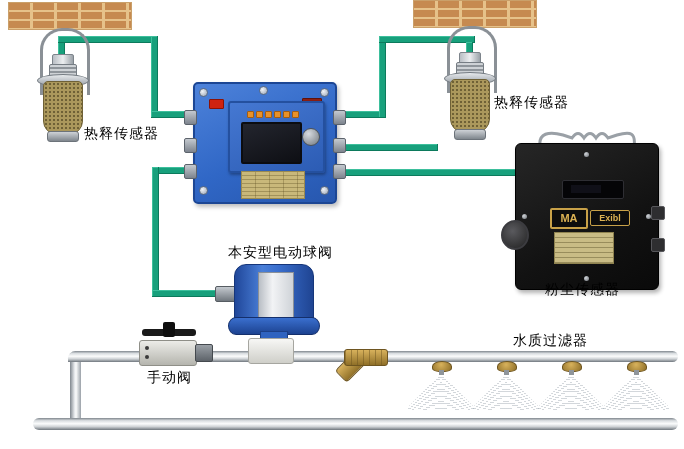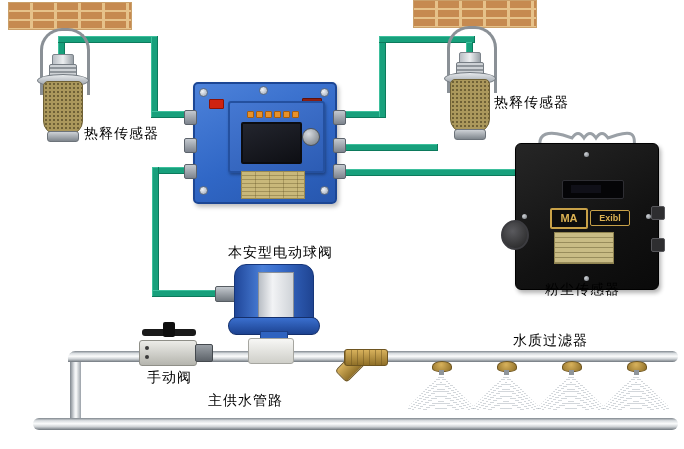--- a/index.html
+++ b/index.html
@@ -246,16 +246,15 @@
   <div class="spray" style="left:405px;"></div>
   <div class="spray" style="left:470px;"></div>
   <div class="spray" style="left:535px;"></div>
   <div class="spray" style="left:600px;"></div>
 
   <div class="lbl" style="left:84px;top:125px;">热释传感器</div>
   <div class="lbl" style="left:494px;top:94px;">热释传感器</div>
   <div class="lbl" style="left:228px;top:244px;">本安型电动球阀</div>
   <div class="lbl" style="left:545px;top:281px;">粉尘传感器</div>
   <div class="lbl" style="left:147px;top:369px;">手动阀</div>
-  <div class="lbl" style="left:208px;top:392px;">主供水管路</div>
   <div class="lbl" style="left:513px;top:332px;">水质过滤器</div>
 
 </div>
 
 </body></html>

